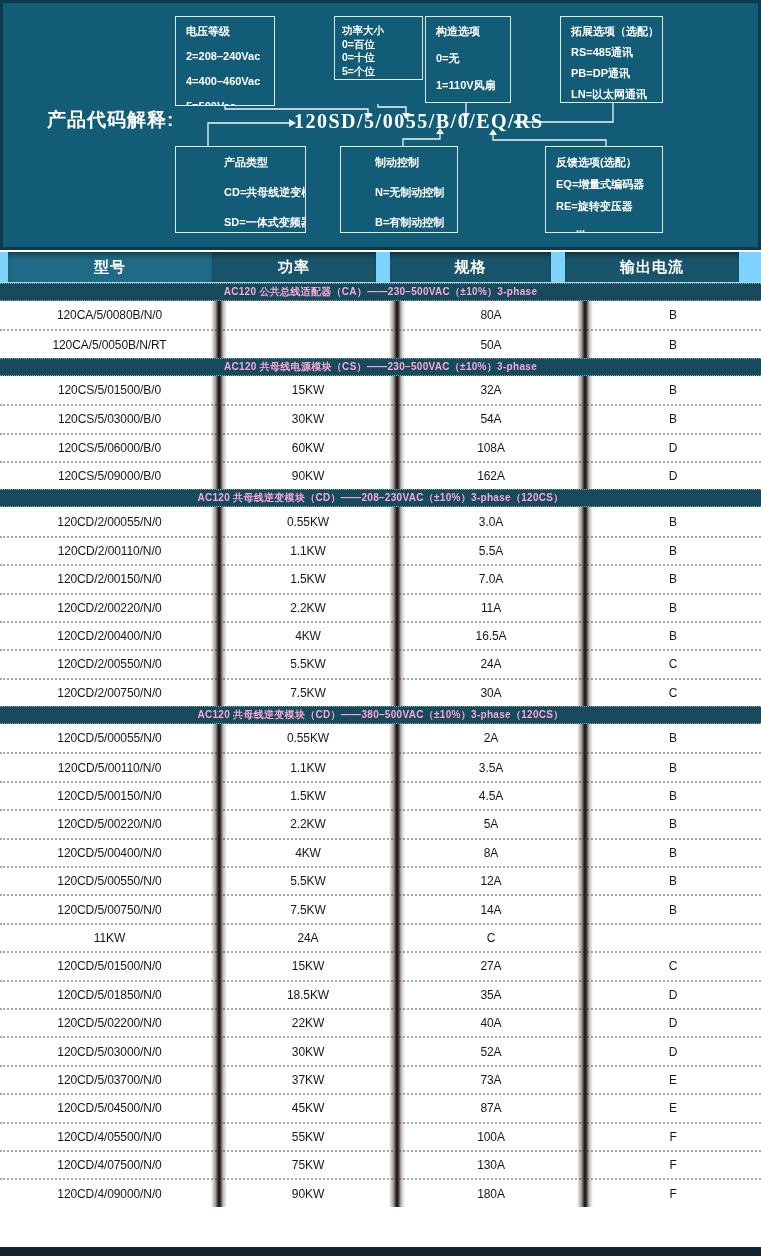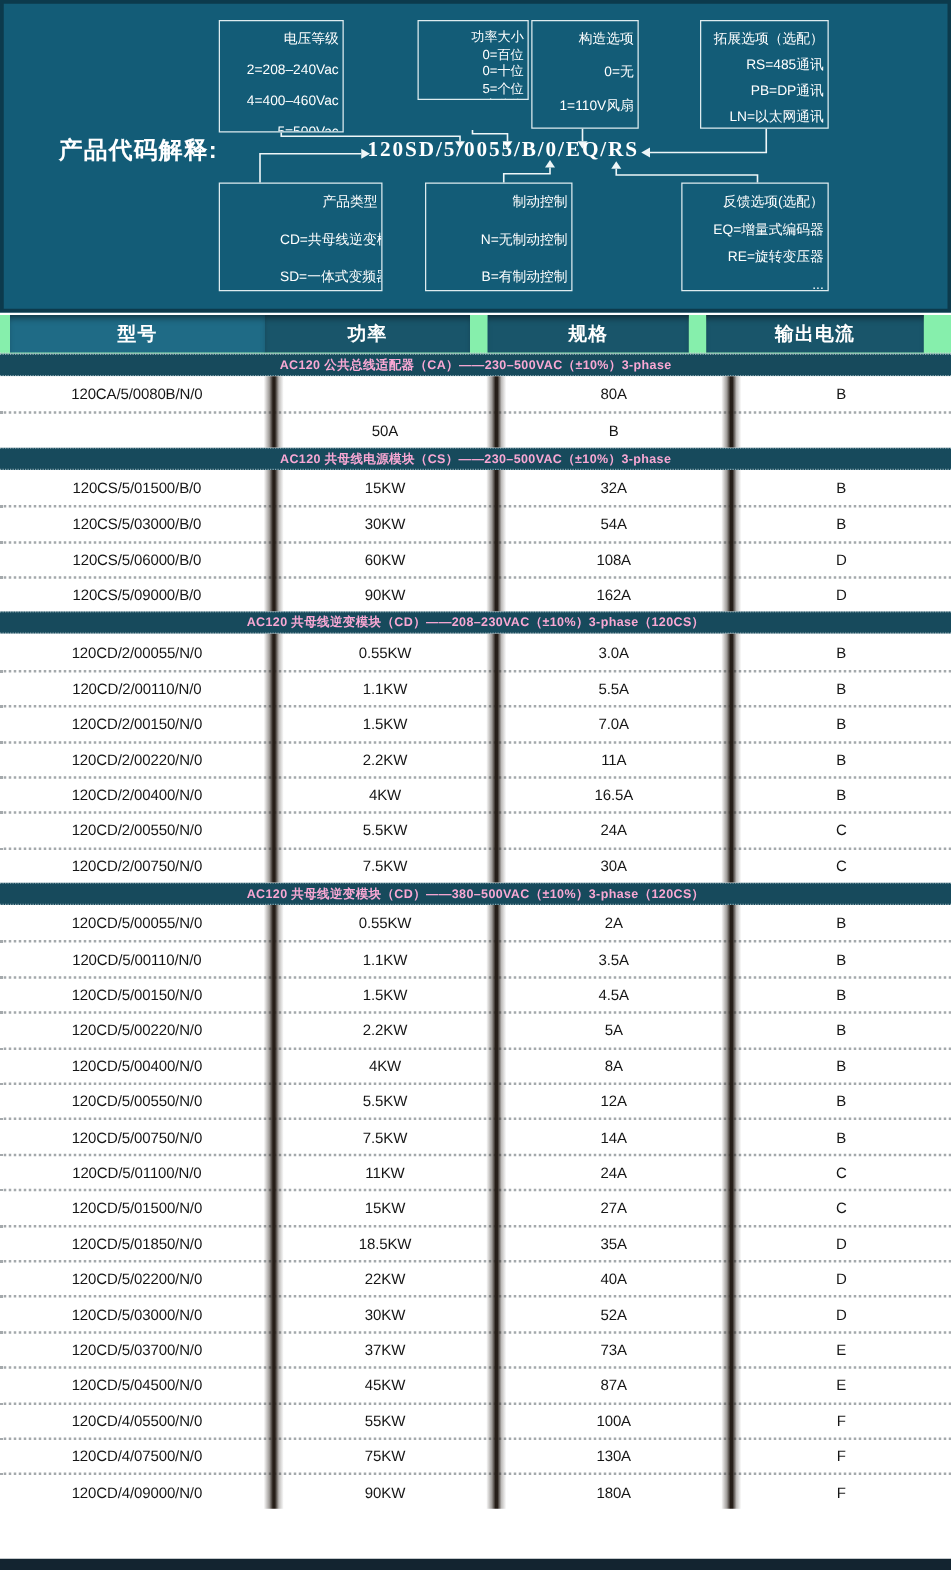--- a/index.html
+++ b/index.html
@@ -6,45 +6,45 @@
   #page{position:relative;width:761px;height:1256px;background:#fff;overflow:hidden;
         font-family:"Liberation Sans","DejaVu Sans",sans-serif;}
 
   
   .banner{position:absolute;left:0;top:0;width:761px;height:250px;
           background:#135c77;border:3px solid #0c3a4c;box-sizing:border-box;}
   .banner .main-label{position:absolute;left:44px;top:104px;color:#fff;
           font-size:19px;font-weight:bold;letter-spacing:1px;}
   .banner .code{position:absolute;left:291px;top:107px;color:#fff;
           font-family:"Liberation Serif","DejaVu Serif",serif;
-          font-size:17px;font-weight:bold;letter-spacing:1.5px;white-space:nowrap;}
+          font-size:20px;font-weight:bold;letter-spacing:1.5px;white-space:nowrap;}
   .bx{position:absolute;border:1px solid rgba(240,248,250,.92);color:#fff;
-      font-weight:normal;font-size:11px;line-height:15px;padding:7px 3px 0 10px;
-      box-sizing:border-box;white-space:nowrap;overflow:hidden;text-align:right;}
+      font-weight:bold;font-size:11px;line-height:15px;padding:7px 3px 0 10px;
+      box-sizing:border-box;white-space:nowrap;overflow:hidden;}
   .bx .t{display:block;}
   .bx-voltage{left:172px;top:13px;width:100px;height:90px;}
   .bx-voltage .t{margin-bottom:10px;}
   .bx-power{left:331px;top:13px;width:89px;height:64px;font-size:10.5px;line-height:13.5px;padding-left:7px;}
   .bx-structure{left:422px;top:13px;width:86px;height:87px;}
   .bx-structure .t{margin-bottom:12px;}
   .bx-expand{left:557px;top:13px;width:103px;height:87px;}
   .bx-expand .t{margin-bottom:6px;}
   .bx-type{left:172px;top:143px;width:131px;height:87px;padding-left:48px;}
   .bx-type .t{margin-bottom:13px;}
   .bx-type{line-height:17px;}
   .bx-brake{left:337px;top:143px;width:118px;height:87px;padding-left:34px;line-height:17px;}
   .bx-brake .t{margin-bottom:13px;}
   .bx-feedback{left:542px;top:143px;width:118px;height:87px;line-height:16px;}
   .bx-feedback .t{margin-bottom:6px;}
   .dots{padding-left:20px;}
   .conn{position:absolute;left:0;top:0;width:761px;height:250px;pointer-events:none;}
 
   
   .tbl{position:absolute;left:0;top:252px;width:761px;}
-  .theader{height:31px;background:#86efac;display:flex;align-items:stretch;
+  .theader{height:31px;background:#7dd3fc;display:flex;align-items:stretch;
            padding:0 8px;box-sizing:border-box;border-bottom:1px dotted #cfd8db;}
   .hcell{display:flex;align-items:center;justify-content:center;color:#fff;
          font-size:15px;font-weight:bold;letter-spacing:1px;
          background:#19556a;box-shadow:inset 0 5px 6px -3px rgba(0,0,0,.55);}
   .hc0{width:204px;background:#1f6b86;}
   .hc1{width:164px;}
   .hc2{width:174px;margin-left:14px;}
   .hc3{width:161px;margin-left:14px;}
   .sbar{height:18px;background:#174a5c;color:#f9a8d4;font-size:10px;font-weight:bold;
         display:flex;align-items:center;justify-content:center;letter-spacing:.3px;
@@ -154,20 +154,21 @@
         <div>
           <div class="sbar">AC120 公共总线适配器（CA）——230–500VAC（±10%）3-phase</div>
           <div class="rows">
             <div class="trow">
               <div class="cell c0">120CA/5/0080B/N/0</div>
               <div class="cell c1"></div>
               <div class="cell c2">80A</div>
               <div class="cell c3">B</div>
             </div>
             <div class="trow">
+              <div class="cell c0">120CA/5/0050B/N/RT</div>
               <div class="cell c1"></div>
               <div class="cell c2">50A</div>
               <div class="cell c3">B</div>
             </div>
             <i class="vdiv" style="left: 211px;"></i>
             <i class="vdiv" style="left: 389px;"></i>
             <i class="vdiv" style="left: 577px;"></i>
           </div>
         </div>
         <div>
@@ -291,21 +292,20 @@
               <div class="cell c2">12A</div>
               <div class="cell c3">B</div>
             </div>
             <div class="trow">
               <div class="cell c0">120CD/5/00750/N/0</div>
               <div class="cell c1">7.5KW</div>
               <div class="cell c2">14A</div>
               <div class="cell c3">B</div>
             </div>
             <div class="trow">
-              <div class="cell c0">120CD/5/01100/N/0</div>
               <div class="cell c1">11KW</div>
               <div class="cell c2">24A</div>
               <div class="cell c3">C</div>
             </div>
             <div class="trow">
               <div class="cell c0">120CD/5/01500/N/0</div>
               <div class="cell c1">15KW</div>
               <div class="cell c2">27A</div>
               <div class="cell c3">C</div>
             </div>

